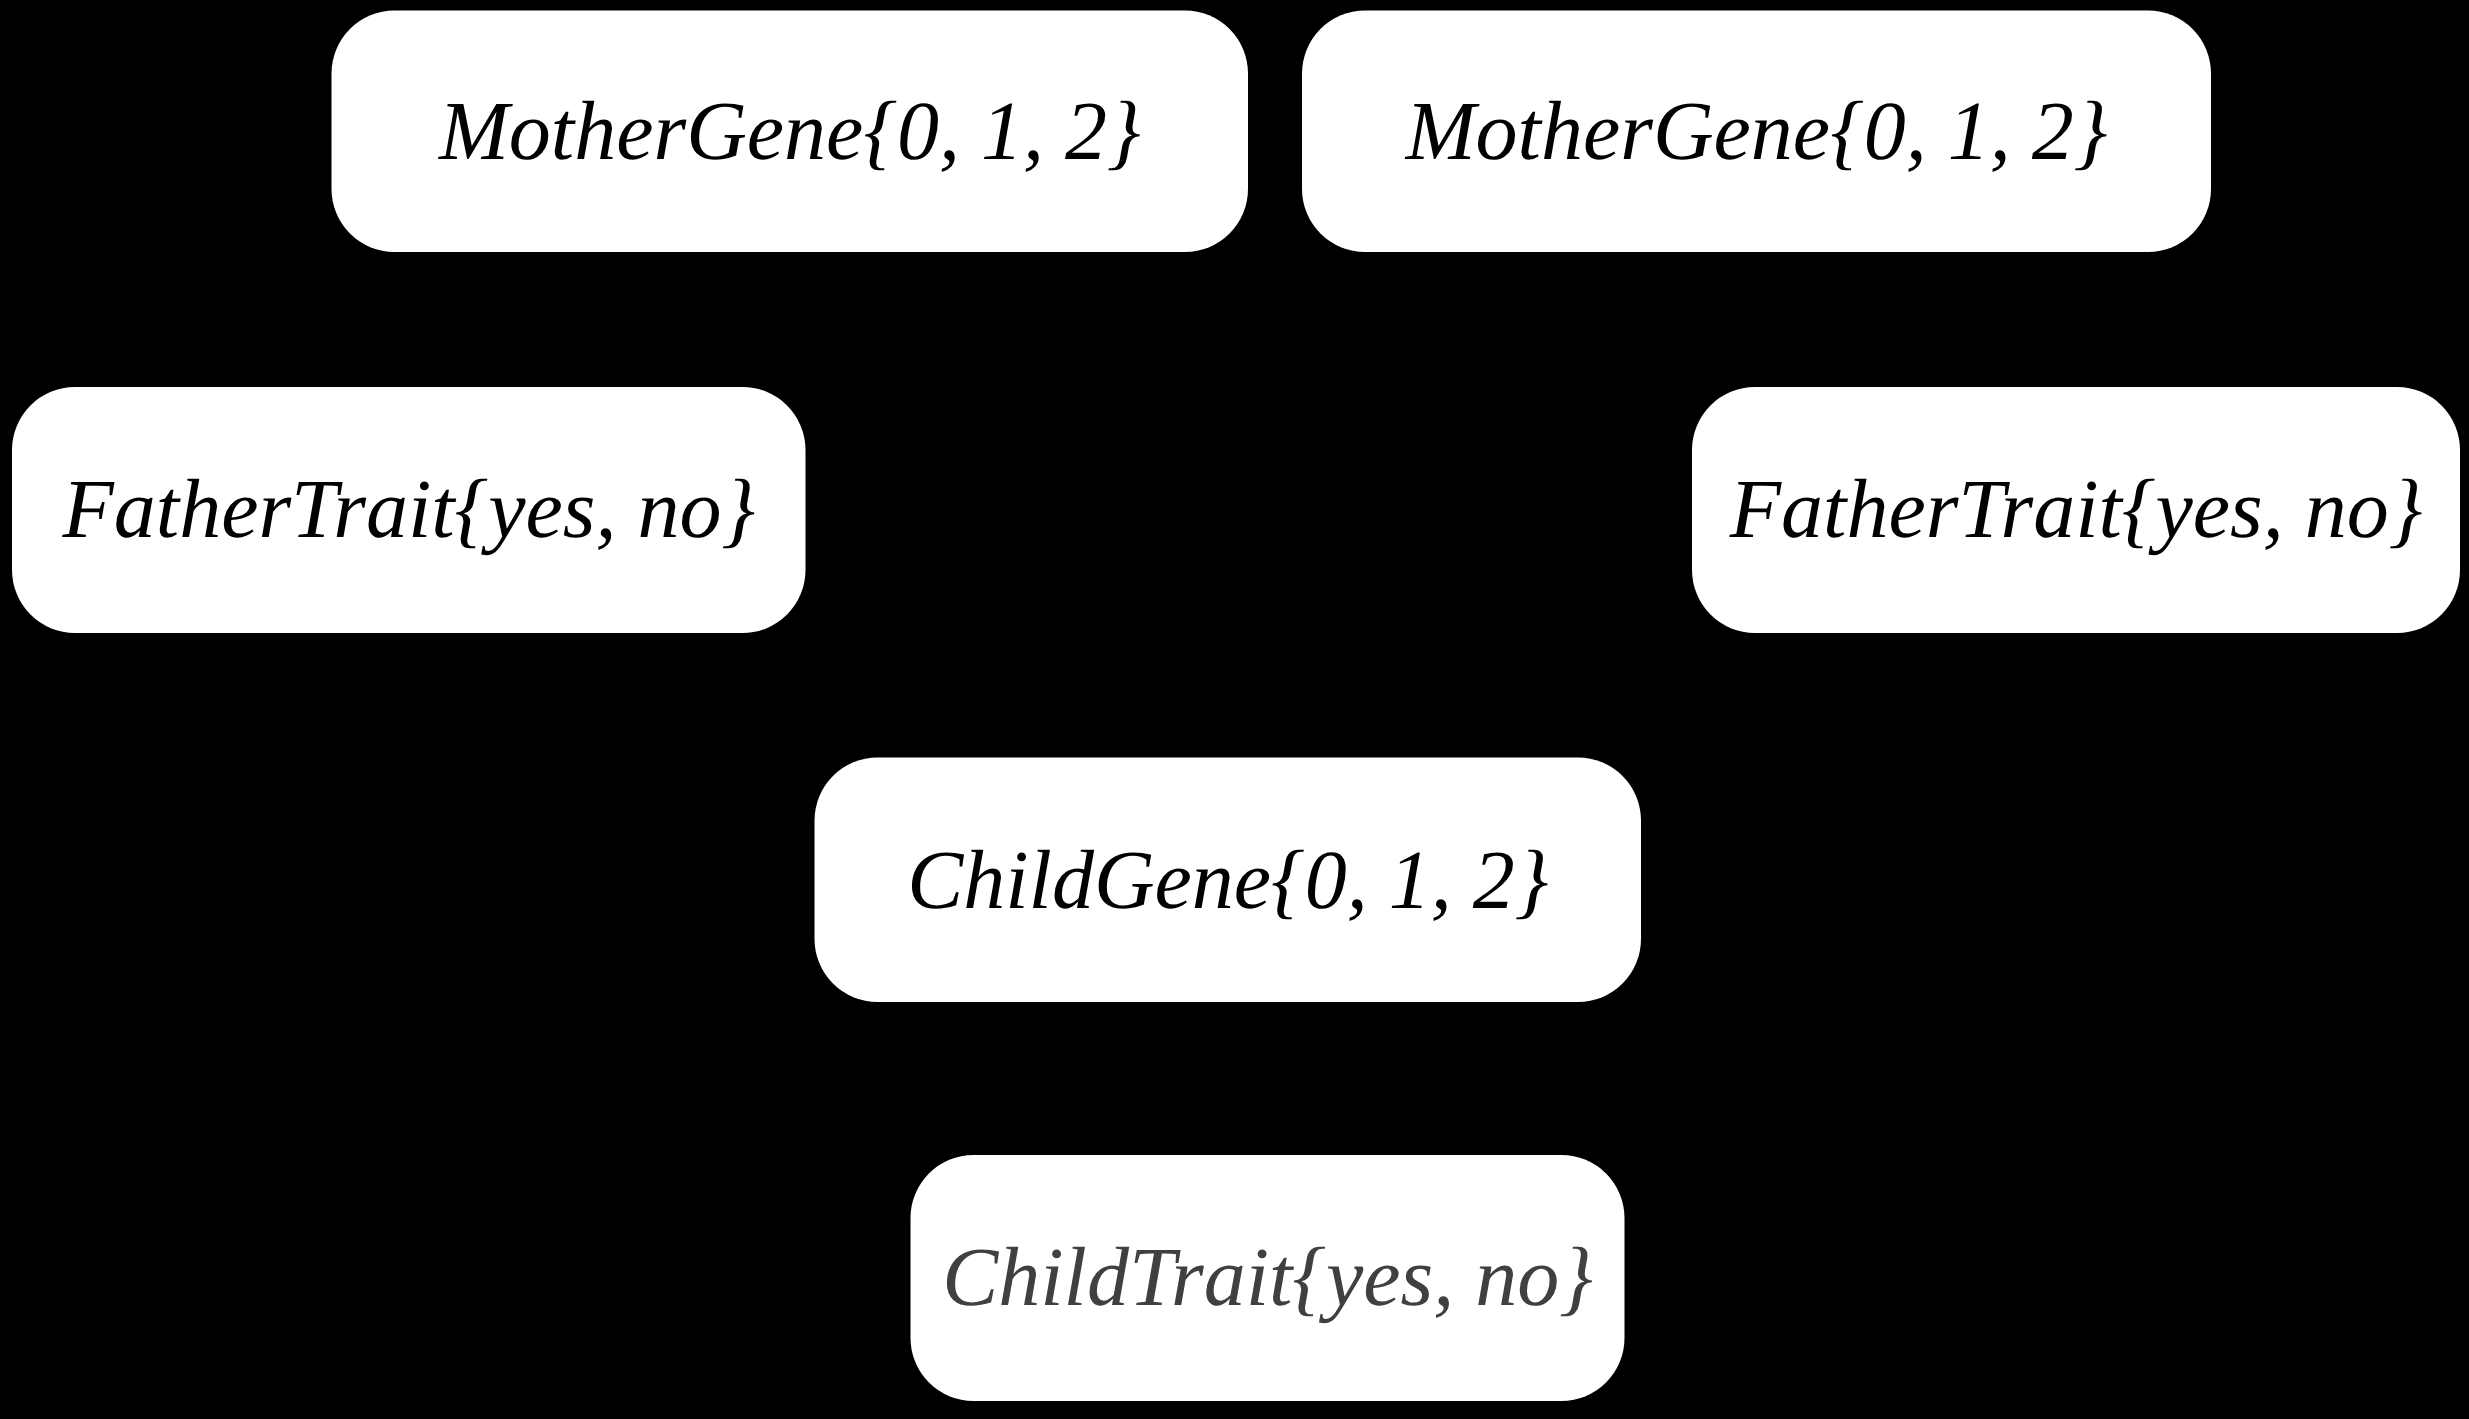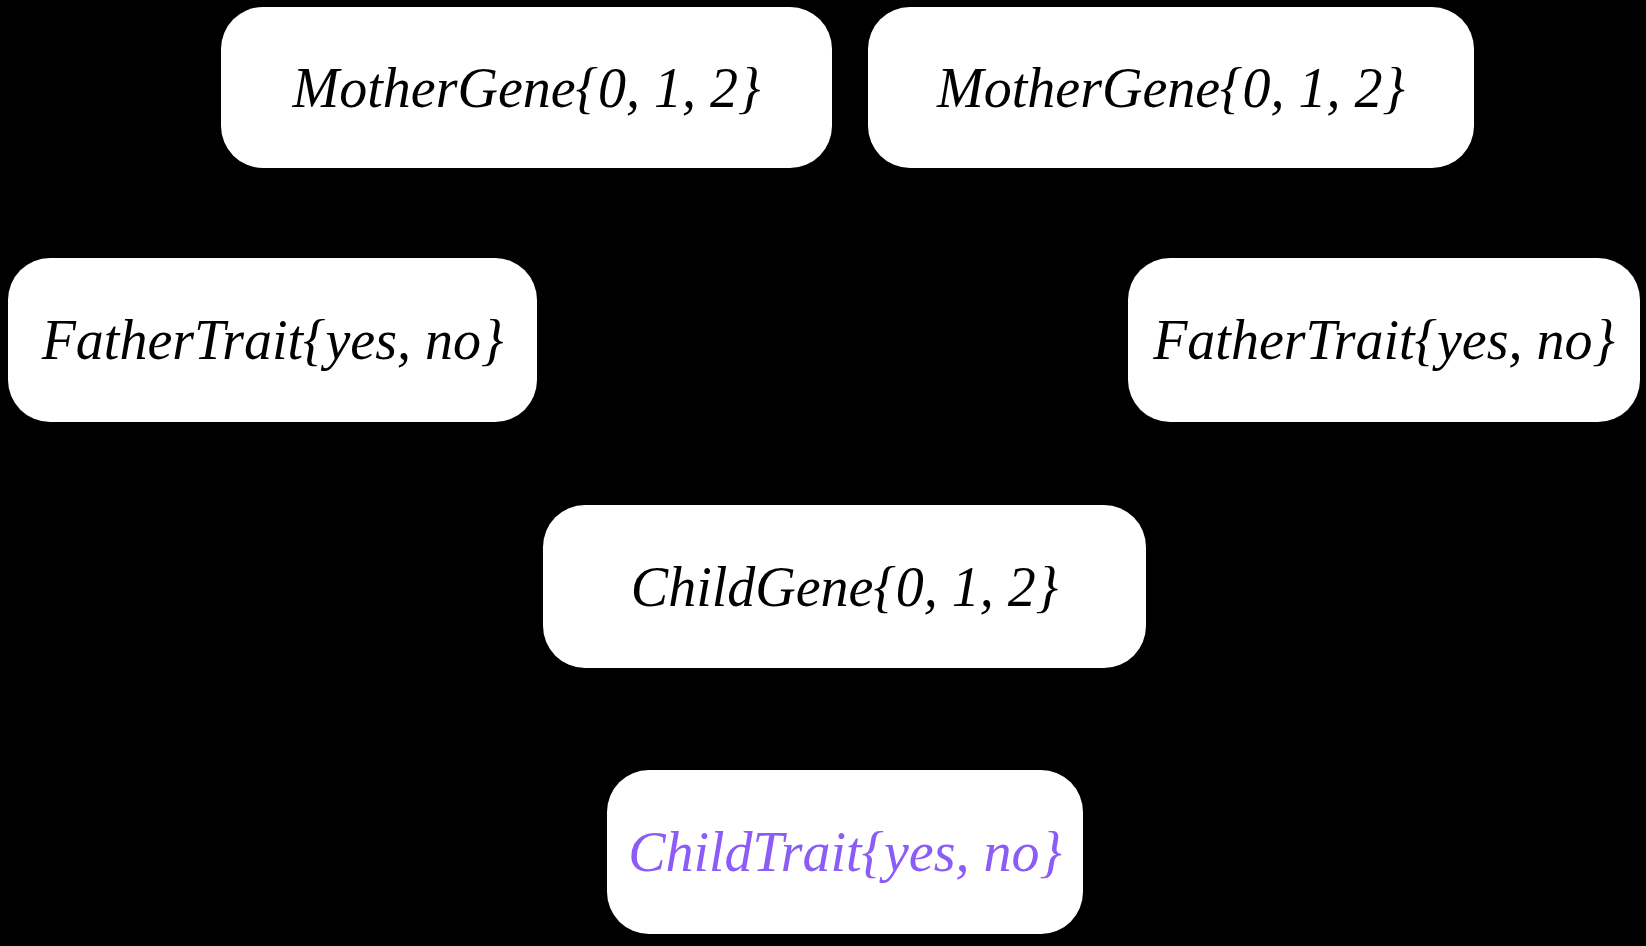--- a/index.html
+++ b/index.html
@@ -52,23 +52,23 @@
   <div class="node" style="left: 8px; top: 258px; width: 529px; height: 164px; background: rgb(255, 255, 255); color: rgb(0, 0, 0);">
     <div class="node-label">FatherTrait</div>
     <div class="node-values">{yes, no}</div>
   </div>
 
   <div class="node" style="left: 1128px; top: 258px; width: 512px; height: 164px; background: rgb(255, 255, 255); color: rgb(0, 0, 0);">
     <div class="node-label">FatherTrait</div>
     <div class="node-values">{yes, no}</div>
   </div>
 
-  <div class="node" style="left: 543px; top: 505px; width: 603px; height: 163px; background: rgb(255, 255, 255); color: rgb(0, 0, 0);">
+  <div class="node" style="left: 543px; top: 505px; width: 551px; height: 163px; background: rgb(255, 255, 255); color: rgb(0, 0, 0);">
     <div class="node-label">ChildGene</div>
     <div class="node-values">{0, 1, 2}</div>
   </div>
 
-  <div class="node" style="left: 607px; top: 770px; width: 476px; height: 164px; background: rgb(255, 255, 255); color: #8b5cf6;">
+  <div class="node" style="left: 607px; top: 770px; width: 476px; height: 164px; background: rgb(255, 255, 255); color: #404040;">
     <div class="node-label">ChildTrait</div>
     <div class="node-values">{yes, no}</div>
   </div>
 
 </div>
 
 </body></html>

